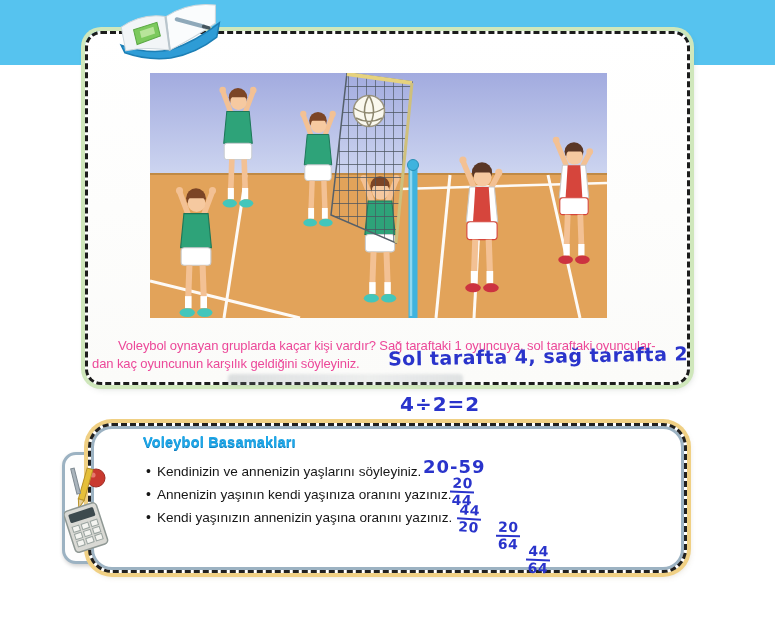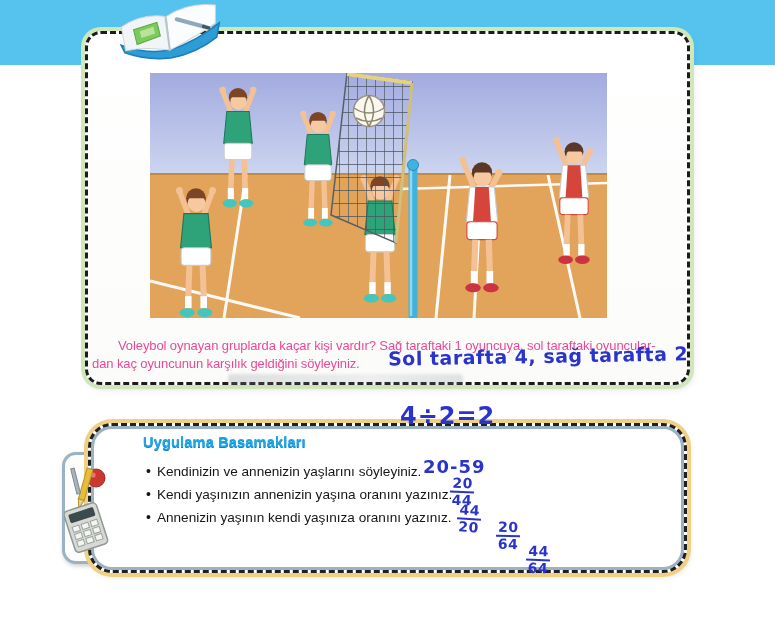--- a/index.html
+++ b/index.html
@@ -19,21 +19,21 @@
 
   
   .scene{left:150px;top:73px;width:457px;height:245px;z-index:2;}
 
   .qline{color:#ec4899;font-size:13px;letter-spacing:-0.1px;z-index:3;white-space:nowrap;}
   .qline1{left:118px;top:338px;}
   .qline2{left:92px;top:356px;}
 
   .hand{color:#2a34cb;font-weight:bold;font-family:"DejaVu Sans", sans-serif;z-index:5;white-space:nowrap;}
   .hand-note{left:388px;top:345px;font-size:19px;transform:rotate(-1deg);letter-spacing:.5px;}
-  .hand-eq{left:400px;top:402px;font-size:24px;letter-spacing:1px;}
+  .hand-eq{left:400px;top:392px;font-size:20px;letter-spacing:1px;}
 
   .watermark{left:228px;top:374px;width:235px;height:11px;z-index:4;
              background:linear-gradient(90deg,rgba(140,150,160,.28),rgba(140,150,160,.12) 60%,rgba(140,150,160,.25));
              filter:blur(1.5px);border-radius:4px;}
 
   
   .panel2{left:88px;top:423px;width:593px;height:144px;
           border:3px dashed #202020;border-radius:24px;background:#ffffff;
           box-shadow:0 0 0 4px #f0d084, inset 0 0 0 3px #9cb2c2, 2px 3px 6px rgba(120,100,40,.25);
           z-index:2;}
@@ -197,31 +197,31 @@
       <rect x="9" y="74.5" width="7" height="5.5"></rect>
         <rect x="18.5" y="74.5" width="7" height="5.5"></rect>
         <rect x="28" y="74.5" width="7" height="5.5"></rect>
       <rect x="9" y="82" width="7" height="5.5"></rect>
         <rect x="18.5" y="82" width="7" height="5.5"></rect>
         <rect x="28" y="82" width="7" height="5.5"></rect>
     </g>
   </g>
 </svg>
 
-<div class="abs steps-title">Uygulama Basamakları</div>
+<div class="abs steps-title">Voleybol Basamakları</div>
 
 <div class="abs bullets">
   <div class="bullet-line">
     <span class="dot">•</span><span>Kendinizin ve annenizin yaşlarını söyleyiniz.</span>
   </div>
   <div class="bullet-line">
-    <span class="dot">•</span><span>Kendi yaşınızın annenizin yaşına oranını yazınız.</span>
+    <span class="dot">•</span><span>Annenizin yaşının kendi yaşınıza oranını yazınız.</span>
   </div>
   <div class="bullet-line">
-    <span class="dot">•</span><span>Annenizin yaşının kendi yaşınıza oranını yazınız.</span>
+    <span class="dot">•</span><span>Kendi yaşınızın annenizin yaşına oranını yazınız.</span>
   </div>
 </div>
 
 <div class="abs hand ans-ages">20-59</div>
 
 <div class="abs hand frac f1">
   <span class="num">20</span>
   <span class="den">44</span>
 </div>
 <div class="abs hand frac f2">

